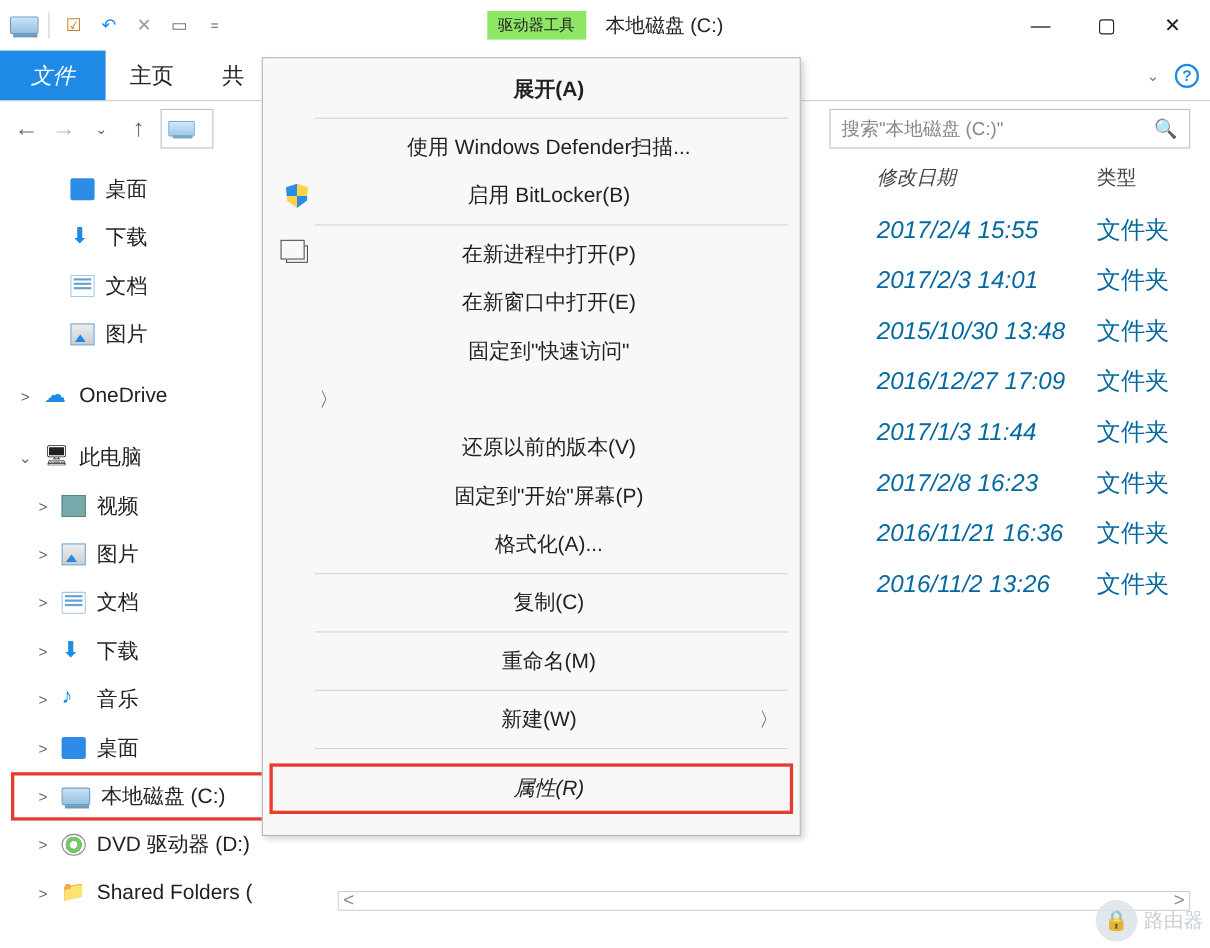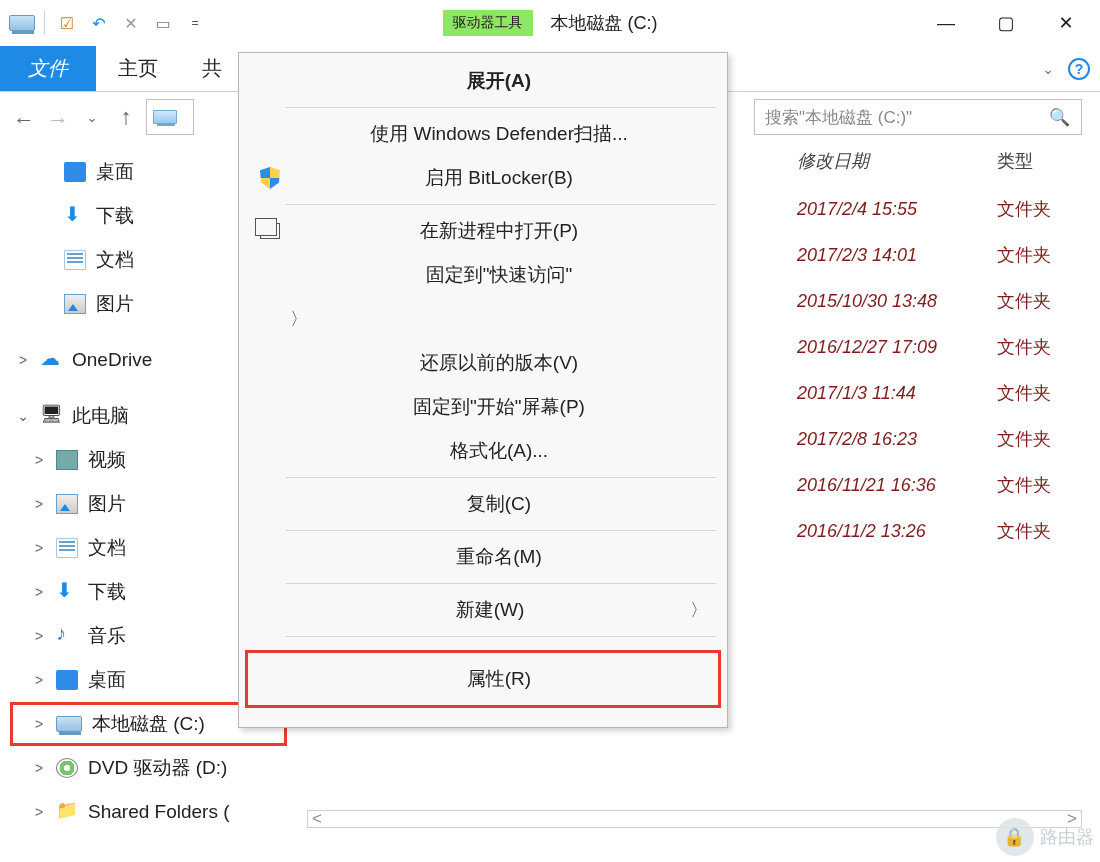--- a/index.html
+++ b/index.html
@@ -188,22 +188,22 @@
     align-items: center;
     font-size: 18px;
     color: #444;
   }
   .col-date { width: 200px; font-style: italic; }
   .col-type { width: 90px; }
   .rows { padding-top: 6px; }
   .frow {
     display: flex; align-items: center;
     height: 46px;
-    font-size: 18px;
-    color: #7f1d1d;
+    font-size: 22px;
+    color: #0369a1;
   }
   .fscroll {
     position:absolute; left:20px; right:18px; bottom:4px; height:18px;
     border:1px solid #d0d0d0;
     display:flex; align-items:center; justify-content:space-between;
   }
 
   
   .statusbar {
     height: 30px;
@@ -232,21 +232,22 @@
   }
   .cm-iconcol { width: 40px; display:flex; justify-content:center; }
   .cm-label { flex:1;text-align:center; }
   .cm-arrow { color:#555; font-size:18px; }
   .cm-sep { height:1px; background:#d4d4d4; margin: 4px 8px 4px 44px; }
   .cm-item.bold { font-weight: 600; }
   .cm-item.highlighted {
     margin: 16px 6px;
     outline: 3px solid #e63b2e;
     outline-offset: 0;
-    height: 52px;
+    height: 40px;
+    font-style: italic;
   }
 
   
   .cmi-shield {
     width:20px; height:22px;
     background: conic-gradient(#ffd24d 0 25%, #2e8be8 25% 50%, #ffd24d 50% 75%, #2e8be8 75%);
     clip-path: polygon(50% 0,100% 15%,95% 70%,50% 100%,5% 70%,0 15%);
   }
   .cmi-newwin {
     width:20px; height:16px; border:1.5px solid #555; position:relative;
@@ -468,20 +469,24 @@
     </div>
     <div class="cm-sep"></div>
     <div class="cm-item">
       <span class="cm-iconcol">
         <span class="cmi-newwin"></span>
       </span>
       <span class="cm-label">在新进程中打开(P)</span>
     </div>
     <div class="cm-item">
       <span class="cm-iconcol"></span>
+      <span class="cm-label">在新窗口中打开(E)</span>
+    </div>
+    <div class="cm-item">
+      <span class="cm-iconcol"></span>
       <span class="cm-label">固定到"快速访问"</span>
     </div>
     <div class="cm-item">
       <span class="cm-iconcol"></span>
       <span class="cm-arrow">〉</span>
     </div>
     <div class="cm-item">
       <span class="cm-iconcol"></span>
       <span class="cm-label">还原以前的版本(V)</span>
     </div>

